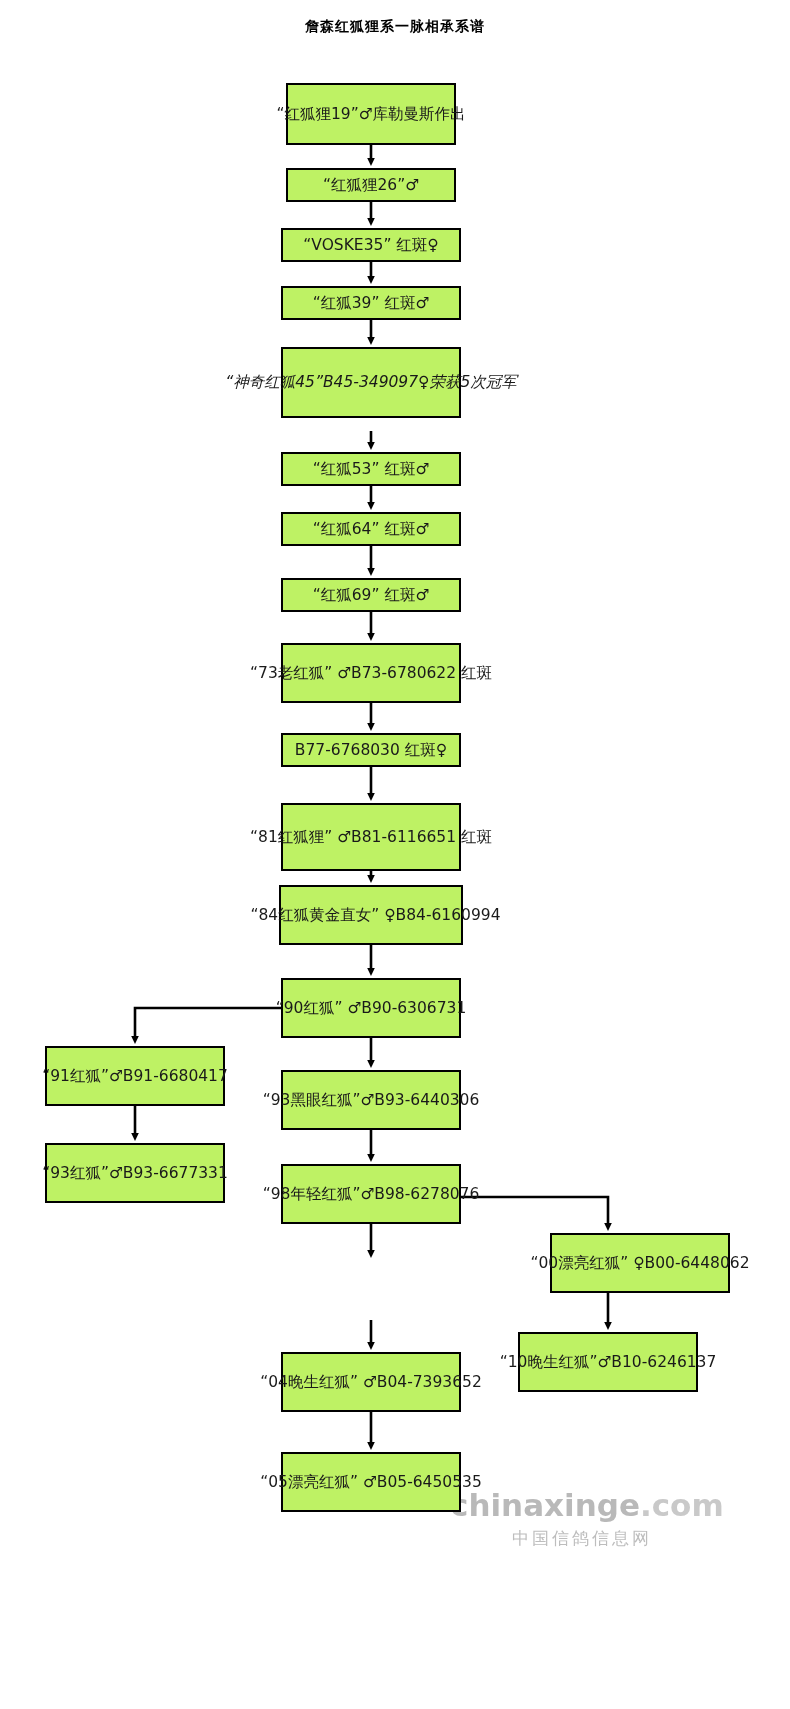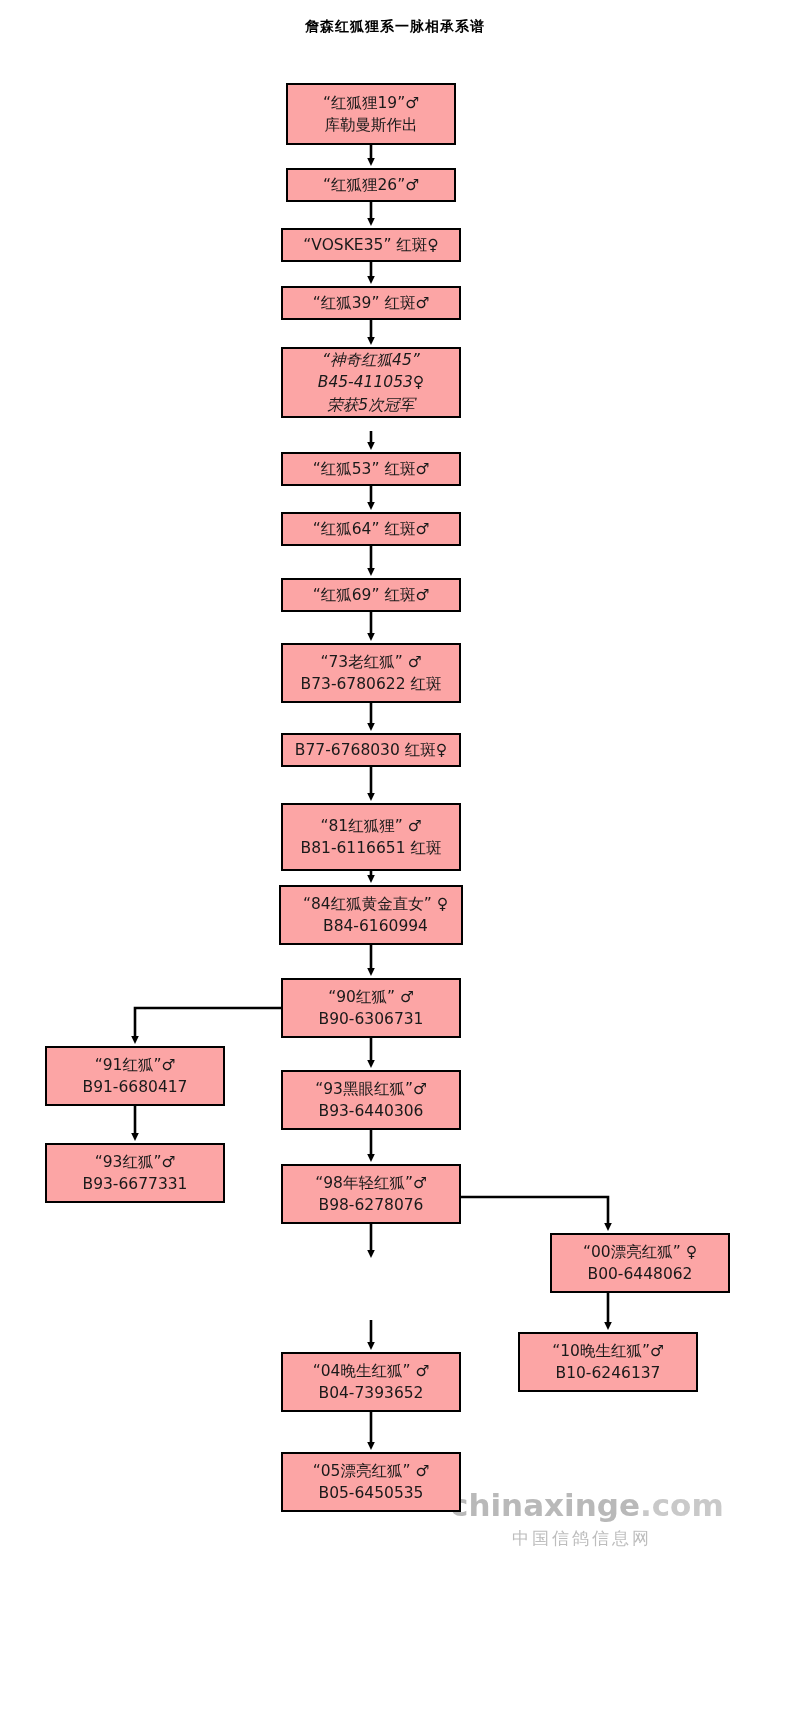--- a/index.html
+++ b/index.html
@@ -33,23 +33,23 @@
     font-weight: bold;
     letter-spacing: 1px;
     color: #000;
     white-space: nowrap;
   }
 
   .node {
     position: absolute;
     box-sizing: border-box;
     border: 2px solid #000000;
-    background: #fca5a5;
+    background: #bef264;
     display: flex;
-    flex-direction: column;
+    flex-direction: row;
     align-items: center;
     justify-content: center;
     text-align: center;
     line-height: 1.45;
     font-size: 15.5px;
     color: #1a1a1a;
     z-index: 3;
   }
   .node .line {
     display: block;
@@ -145,21 +145,21 @@
   <div class="node" style="left:281px; top:228px; width:180px; height:34px;">
     <span class="line">“VOSKE35” 红斑♀</span>
   </div>
 
   <div class="node" style="left:281px; top:286px; width:180px; height:34px;">
     <span class="line">“红狐39” 红斑♂</span>
   </div>
 
   <div class="node" style="left:281px; top:347px; width:180px; height:71px;font-style:italic;">
     <span class="line">“神奇红狐45”</span>
-    <span class="line">B45-411053♀</span>
+    <span class="line">B45-349097♀</span>
     <span class="line">荣获5次冠军</span>
   </div>
 
   <div class="node" style="left:281px; top:452px; width:180px; height:34px;">
     <span class="line">“红狐53” 红斑♂</span>
   </div>
 
   <div class="node" style="left:281px; top:512px; width:180px; height:34px;">
     <span class="line">“红狐64” 红斑♂</span>
   </div>

